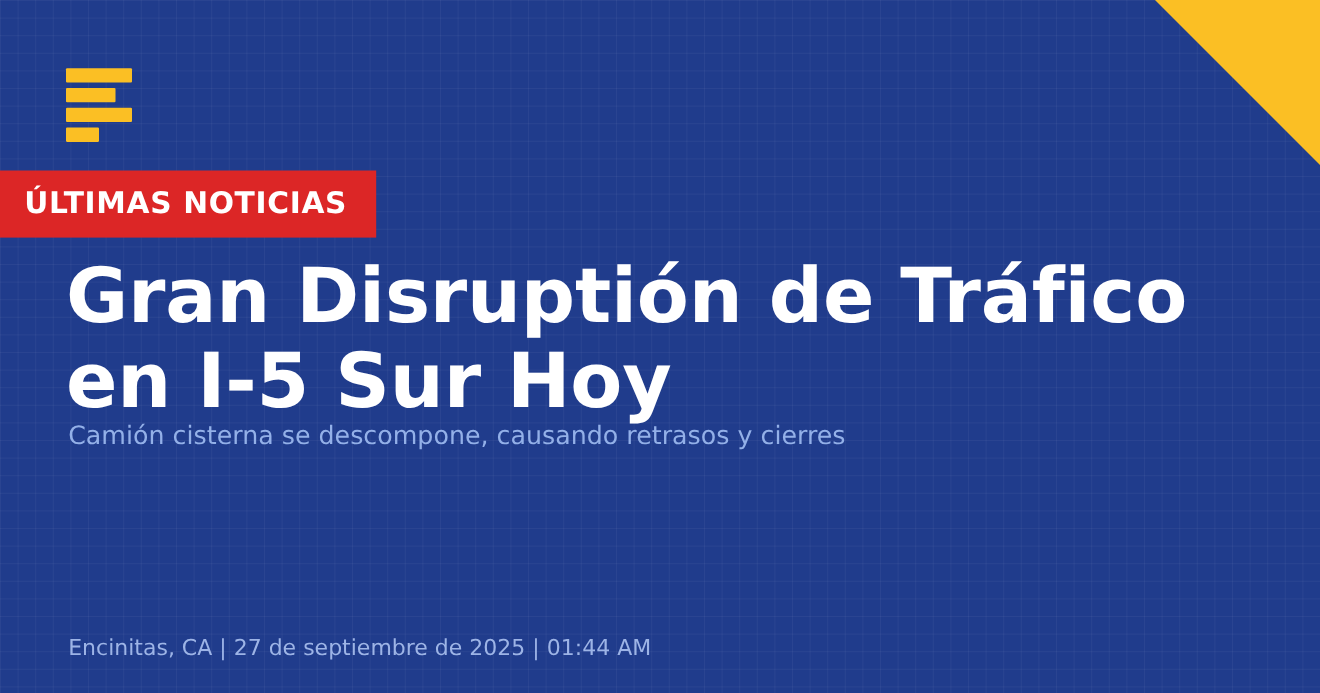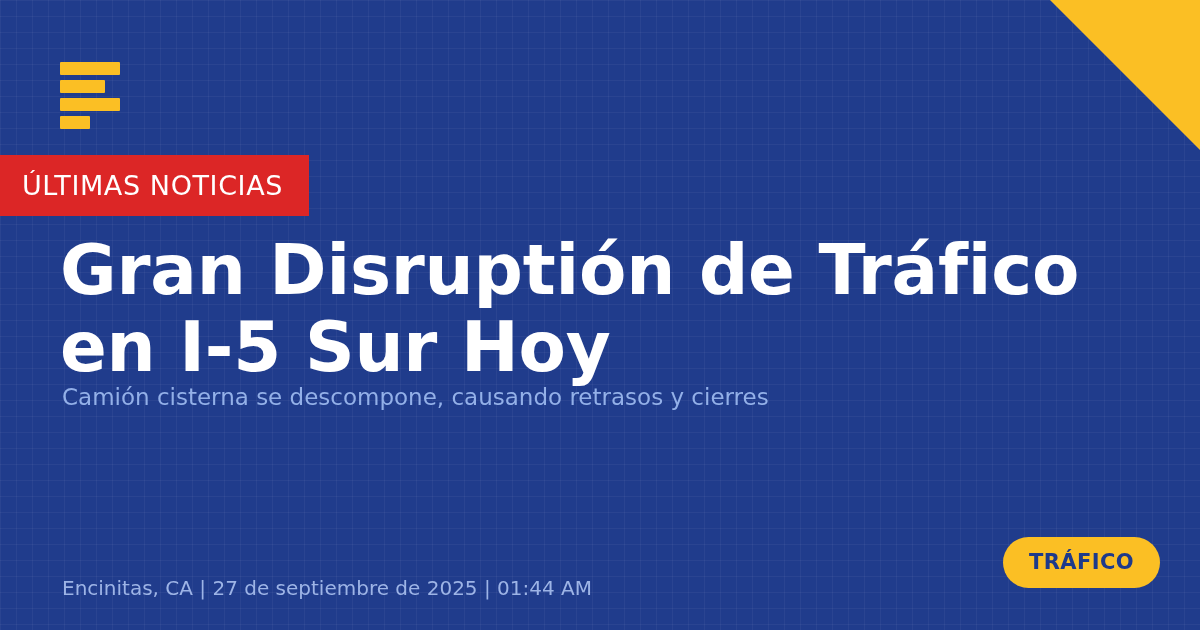--- a/index.html
+++ b/index.html
@@ -71,21 +71,21 @@
     height:61px;
     background:#dc2626;
     display:flex;
     align-items:center;
     padding:0 26px 0 22px;
     z-index:3;
   }
   .breaking-banner-label {
     color:#ffffff;
     font-size:27px;
-    font-weight:normal;
+    font-weight:bold;
     letter-spacing:0.6px;
     line-height:1;
     white-space:nowrap;
   }
 
   
   .headline {
     position:absolute;
     left:60px;
     top:232px;
@@ -171,17 +171,14 @@
   <div class="breaking-banner">
     <span class="breaking-banner-label">ÚLTIMAS NOTICIAS</span>
   </div>
 
   <h1 class="headline">Gran Disruptión de Tráfico en I-5 Sur Hoy</h1>
 
   <p class="subtitle">Camión cisterna se descompone, causando retrasos y cierres</p>
 
   <div class="footer-meta">Encinitas, CA | 27 de septiembre de 2025 | 01:44 AM</div>
 
-  <div class="category-badge">
-    <span class="category-badge-label">TRÁFICO</span>
-  </div>
 
 </div>
 
 </body></html>

